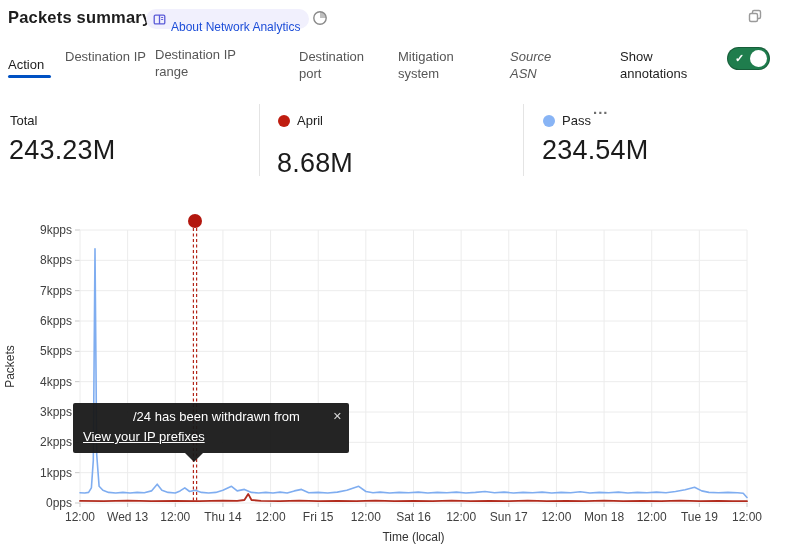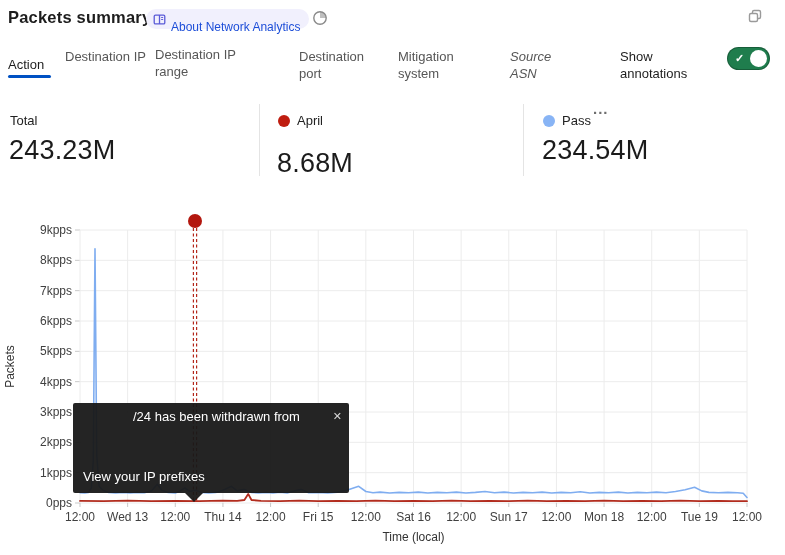--- a/index.html
+++ b/index.html
@@ -38,21 +38,21 @@
   
   .chart-wrap { position:absolute; left:0; top:195px; width:785px; height:360px; }
   .chart-wrap svg { display:block; }
   text.tick { font-family:"Liberation Sans", sans-serif; font-size:12px; fill:#404040; }
   text.axis-title { font-family:"Liberation Sans", sans-serif; font-size:12px; fill:#333; }
 
   
   .anno-tooltip { position:absolute; left:73px; top:403px; width:276px; background:rgba(24,24,24,.95);
                   color:#fff; font-size:13px; line-height:20px; padding:4px 10px 6px 10px; border-radius:2px; z-index:5; }
   .anno-tooltip .l1 { text-indent:50px; }
-  .anno-tooltip .link { cursor:pointer; display:inline-block;margin-top:40px; }
+  .anno-tooltip .link { text-decoration:underline; cursor:pointer; display:inline-block; }
   .anno-tooltip .caret { position:absolute; left:112px; bottom:-9px; width:0; height:0;
                          border-left:9px solid transparent; border-right:9px solid transparent;
                          border-top:9px solid rgba(24,24,24,.95); }
   .anno-tooltip .close { position:absolute; right:7px; top:3px; font-size:11px; color:#d9d9d9; cursor:pointer; }
 </style>
 </head>
 <body>
 
 <div class="page">
 

